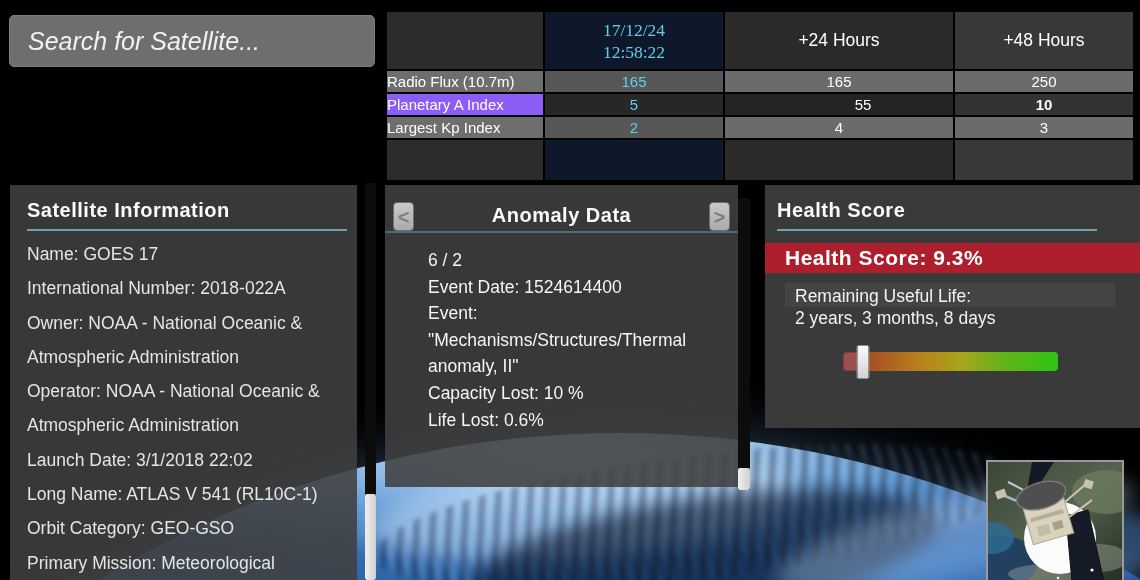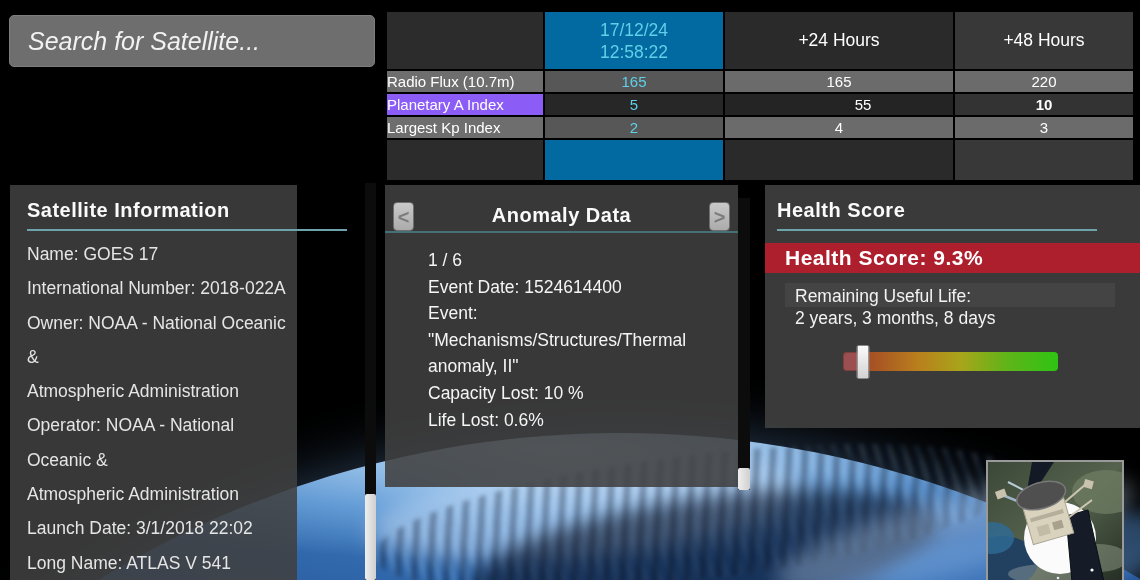--- a/index.html
+++ b/index.html
@@ -29,32 +29,32 @@
     box-sizing:border-box;z-index:2;outline:none;}
   .search-box::placeholder{color:#f2f2f2;font-style:italic;opacity:1;}
 
   
   .wx-table{position:absolute;left:387px;top:12px;width:746px;z-index:2;display:grid;
     grid-template-columns:156px 178px 228px 178px;grid-template-rows:57px 21px 21px 21px 40px;
     gap:2px;background:#000;}
   .cell{display:flex;align-items:center;justify-content:center;color:#fff;font-size:15px;overflow:hidden;}
   .cell.lbl{justify-content:flex-start;padding-left:0;box-sizing:border-box;}
   .cell.hd{font-size:17.5px;}
-  .hd.c1{background:#2c2c2c;} .hd.c2{background:#0369a1;} .hd.c3{background:#2a2a2a;} .hd.c4{background:#383838;}
+  .hd.c1{background:#2c2c2c;} .hd.c2{background:#0f172a;font-family:Liberation Serif, serif;} .hd.c3{background:#2a2a2a;} .hd.c4{background:#383838;}
   .lt.c1{background:#6e6e6e;} .lt.c2{background:#575757;} .lt.c3{background:#6b6b6b;} .lt.c4{background:#6b6b6b;}
   .dk.c1{background:#8b5cf6;} .dk.c2{background:#272727;} .dk.c3{background:#242424;padding-left:48px;} .dk.c4{background:#333333;font-weight:bold;}
   .cur{color:var(--value-cyan,#5FD0E8);}
   .date-stack{display:flex;flex-direction:column;align-items:center;line-height:22px;color:var(--value-cyan,#5FD0E8);}
 
   
   .panel{position:absolute;background:rgba(64,64,64,.88);z-index:2;box-sizing:border-box;color:#f2f2f2;}
   .panel-title{font-size:20px;font-weight:bold;color:#fafafa;letter-spacing:.5px;}
   .t-underline{border-bottom:2px solid var(--accent-teal,#6FA3AB);}
 
-  .panel-info{left:10px;top:185px;width:287px;height:395px;padding:14px 4px 0 17px;}
+  .panel-info{left:10px;top:185px;width:347px;height:395px;padding:14px 4px 0 17px;}
   .panel-info .t-underline{width:320px;margin-top:7px;}
   .prelines{white-space:pre-line;}
   .info-lines{margin-top:6px;font-size:17.5px;line-height:34.3px;color:#e5e5e5;}
 
   .scroll-track{position:absolute;background:#0c0c0c;z-index:3;}
   .scroll-thumb{position:absolute;background:linear-gradient(90deg,#efefef,#cfcfcf);border-radius:2px;}
   .track-info{left:365px;top:183px;width:11px;height:397px;}
   .track-info .scroll-thumb{left:0;top:311px;width:11px;height:86px;}
   .track-anom{left:738px;top:198px;width:12px;height:292px;}
   .track-anom .scroll-thumb{left:0;top:270px;width:12px;height:22px;}
@@ -107,21 +107,21 @@
         <span>17/12/24</span>
         <span>12:58:22</span>
       </div>
     </div>
     <div class="cell hd c3">+24 Hours</div>
     <div class="cell hd c4">+48 Hours</div>
 
     <div class="cell lt c1 lbl">Radio Flux (10.7m)</div>
     <div class="cell lt c2 cur">165</div>
     <div class="cell lt c3">165</div>
-    <div class="cell lt c4">220</div>
+    <div class="cell lt c4">250</div>
 
     <div class="cell dk c1 lbl">Planetary A Index</div>
     <div class="cell dk c2 cur">5</div>
     <div class="cell dk c3">55</div>
     <div class="cell dk c4">10</div>
 
     <div class="cell lt c1 lbl">Largest Kp Index</div>
     <div class="cell lt c2 cur">2</div>
     <div class="cell lt c3">4</div>
     <div class="cell lt c4">3</div>
@@ -155,21 +155,21 @@
       <button class="nav-btn nav-prev">
         <span>&lt;</span>
       </button>
       <span class="panel-title">Anomaly Data</span>
       <button class="nav-btn nav-next">
         <span>&gt;</span>
       </button>
     </div>
     <div class="anom-rule"></div>
     <div class="anom-body">
-      <div>1 / 6</div>
+      <div>6 / 2</div>
       <div class="prelines">Event Date: 1524614400
 Event:
 "Mechanisms/Structures/Thermal
 anomaly, II"
 Capacity Lost: 10 %
 Life Lost: 0.6%</div>
     </div>
   </div>
   <div class="scroll-track track-anom">
     <div class="scroll-thumb"></div>

